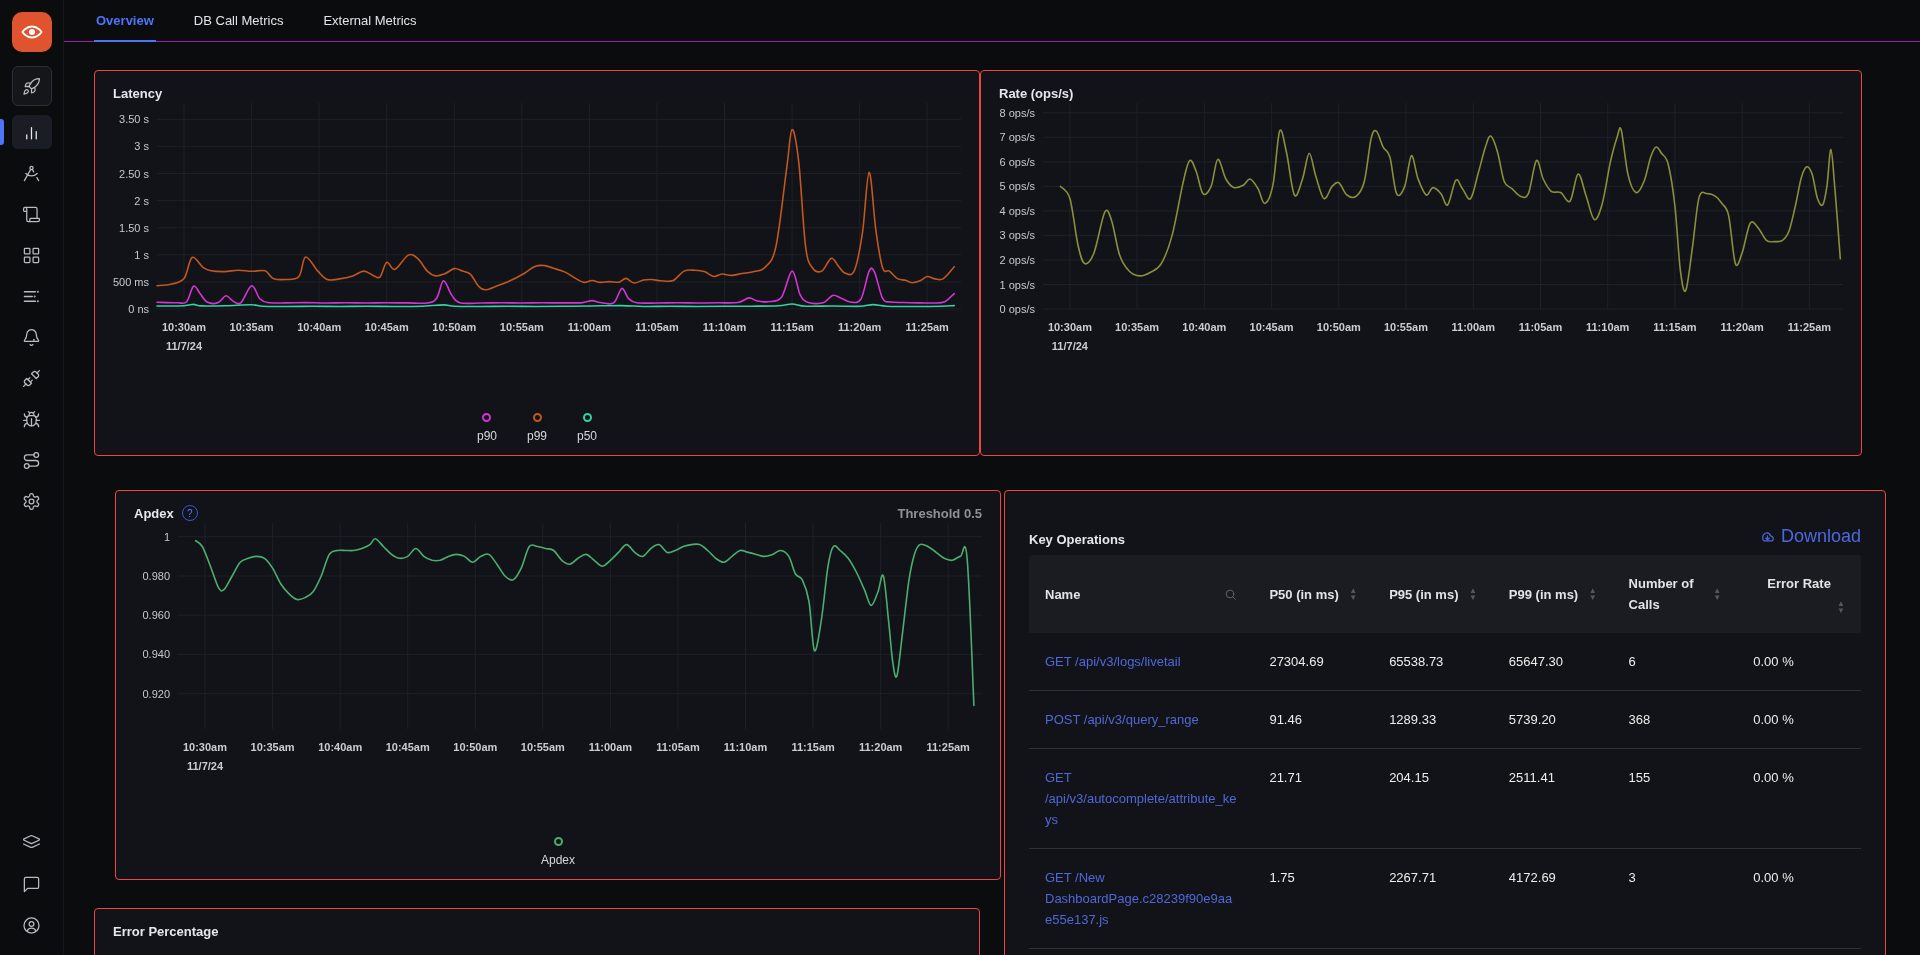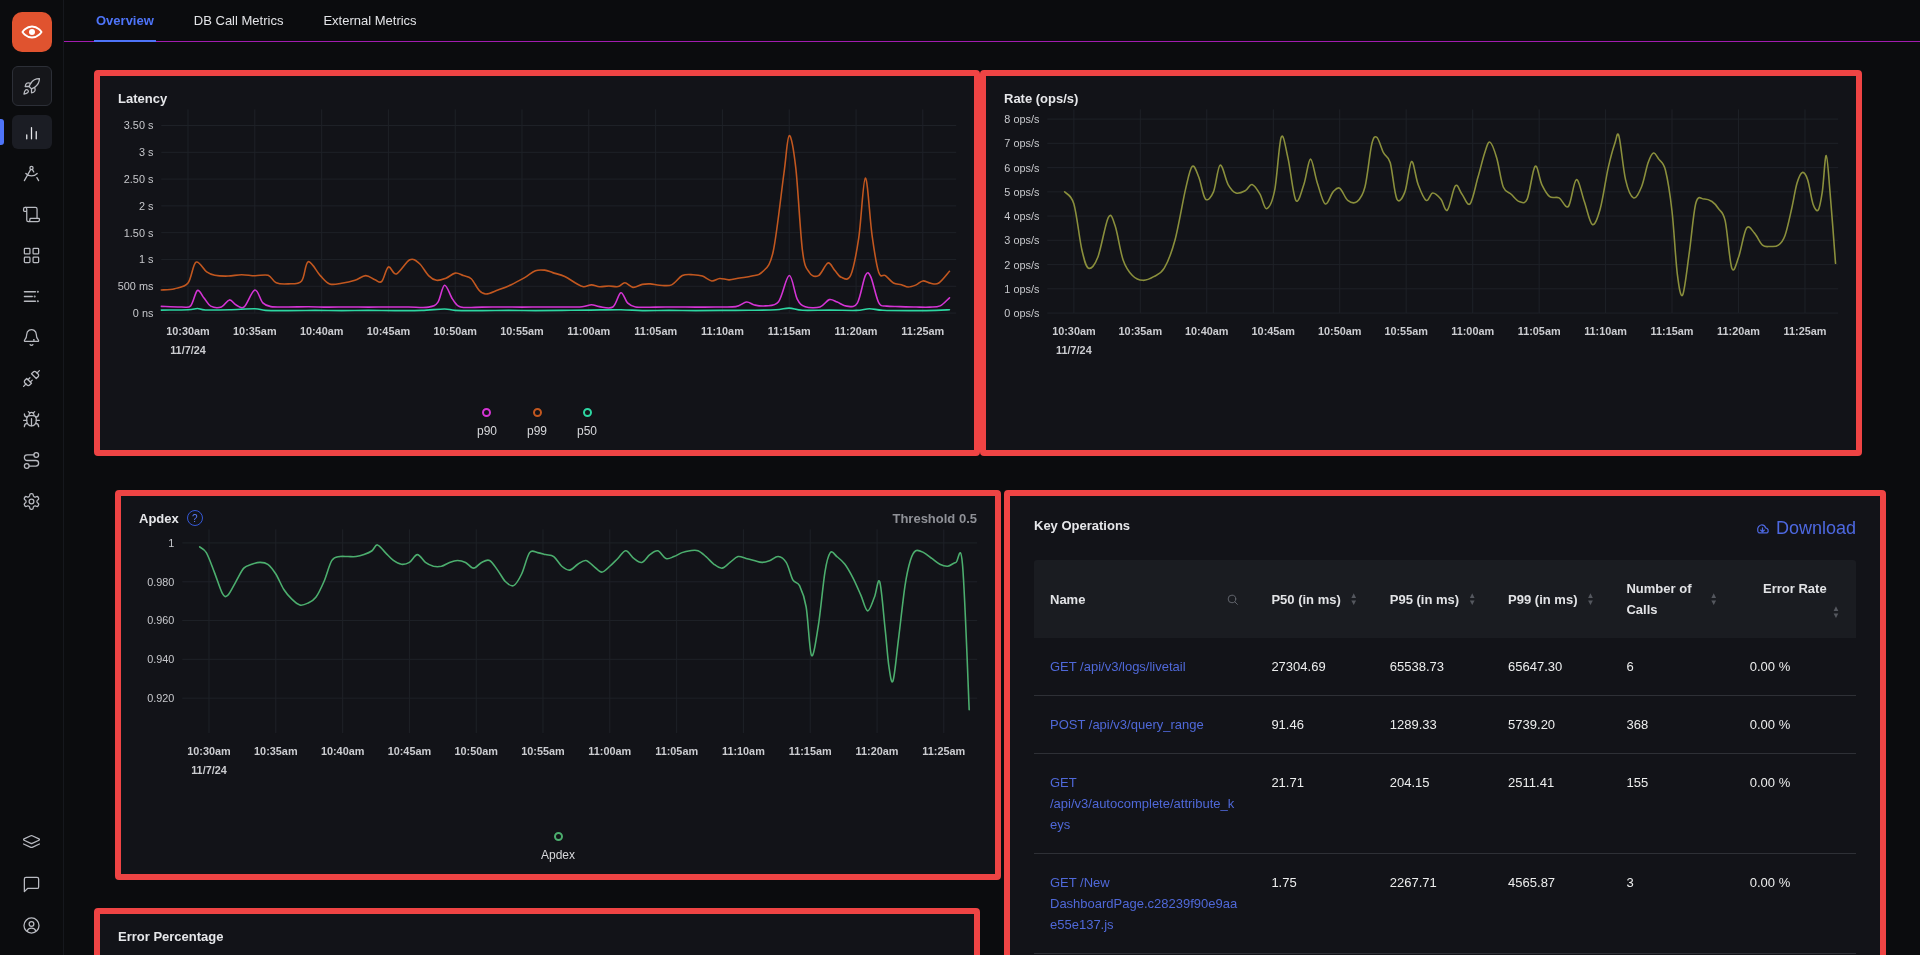--- a/index.html
+++ b/index.html
@@ -24,21 +24,21 @@
 
   
   .main { position:absolute; left:64px; top:0; width:1856px; height:955px; }
   .tabbar { height:42px; border-bottom:1px solid #a21caf; display:flex; align-items:stretch; padding-left:16px; }
   .tab { display:flex; align-items:center; padding:0 16px; font-size:13px; color:#e3e4e7;
          cursor:pointer; position:relative; margin-right:8px; }
   .tab.active { color:#4e74f8; font-weight:bold; }
   .tab.active:after { content:""; position:absolute; left:14px; right:14px; bottom:-1px; height:2px; background:#4e74f8; }
 
   
-  .panel { position:absolute; background:#121318; border:6px solid #ef4444; border-radius:4px; }
+  .panel { position:absolute; background:#121318; border:1px solid #ef4444; border-radius:4px; }
   .p-latency { left:30px;  top:70px;  width:886px; height:386px; }
   .p-rate    { left:916px; top:70px;  width:882px; height:386px; }
   .p-apdex   { left:30px;  top:490px; width:886px; height:390px;margin-left:21px; }
   .p-keyops  { left:940px; top:490px; width:882px; height:520px; overflow:hidden; }
   .p-errpct  { left:30px;  top:908px; width:886px; height:60px; overflow:hidden; }
 
   .panel-title-row { position:absolute; left:18px; right:18px; top:12px; height:20px;
                      display:flex; align-items:center; gap:8px; }
   .panel-title { font-size:13px; font-weight:bold; color:#e6e7ea; }
   .threshold { margin-left:auto; font-size:13px; color:#8f9197; font-weight:bold; }
@@ -46,21 +46,21 @@
                 font-size:10px; display:flex; align-items:center; justify-content:center; }
 
   .chart-svg { position:absolute; left:0; top:24px; width:100%; height:262px; }
   .tick-label { font-size:11px; fill:#c7c8cc; font-family:"Liberation Sans", sans-serif; }
   .x-label { font-size:11px; fill:#cbccd0; font-family:"Liberation Sans", sans-serif; font-weight:bold; }
   .legend-row { position:absolute; left:0; right:0; bottom:12px; display:flex; justify-content:center; gap:30px; }
   .legend-item { display:flex; align-items:center; gap:7px; font-size:12px; color:#d7d8db; cursor:pointer;flex-direction:column; }
   .legend-ring { width:9px; height:9px; border-radius:50%; border:2px solid; }
 
   
-  .keyops-head { position:absolute; left:24px; right:24px; top:22px; height:22px; display:flex; align-items:flex-start; }
+  .keyops-head { position:absolute; left:24px; right:24px; top:34px; height:22px; display:flex; align-items:flex-end; }
   .download-btn { margin-left:auto; display:flex; align-items:center; gap:6px; color:#4d68e0;
                   font-size:18px; cursor:pointer; }
   .download-btn svg { width:15px; height:15px; }
   .ktable { position:absolute; left:24px; right:24px; top:64px; }
   .trow { display:flex; border-bottom:1px solid #2e3036; }
   .trow.thead { background:#1a1c21; border-bottom:none; border-radius:3px 3px 0 0; }
   .tc { padding:18px 16px; font-size:13px; line-height:21px; color:#eceded; }
   .tc.c-name { width:225px; overflow-wrap:anywhere; }
   .tc.c-p50, .tc.c-p95, .tc.c-p99 { width:120px; }
   .tc.c-calls { width:125px; }
@@ -442,21 +442,21 @@
           <div class="tc c-p50">21.71</div>
           <div class="tc c-p95">204.15</div>
           <div class="tc c-p99">2511.41</div>
           <div class="tc c-calls">155</div>
           <div class="tc c-err">0.00 %</div>
         </div>
         <div class="trow">
           <div class="tc c-name link">GET /New DashboardPage.c28239f90e9aae55e137.js</div>
           <div class="tc c-p50">1.75</div>
           <div class="tc c-p95">2267.71</div>
-          <div class="tc c-p99">4565.87</div>
+          <div class="tc c-p99">4172.69</div>
           <div class="tc c-calls">3</div>
           <div class="tc c-err">0.00 %</div>
         </div>
         <div class="trow">
           <div class="tc c-name link">GET /vendors-node_modules-ant</div>
           <div class="tc c-p50"></div>
           <div class="tc c-p95"></div>
           <div class="tc c-p99"></div>
           <div class="tc c-calls"></div>
           <div class="tc c-err"></div>

